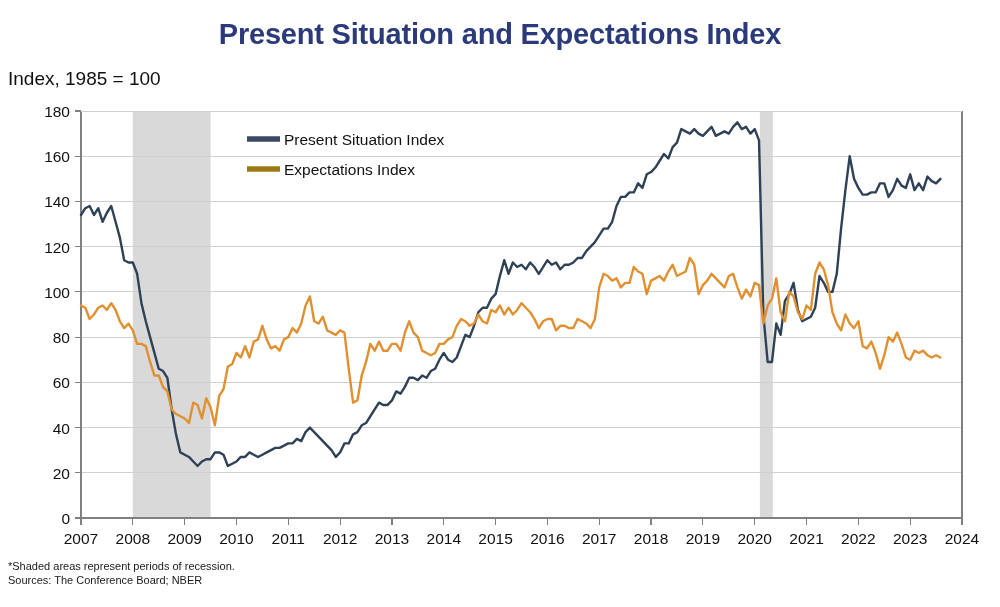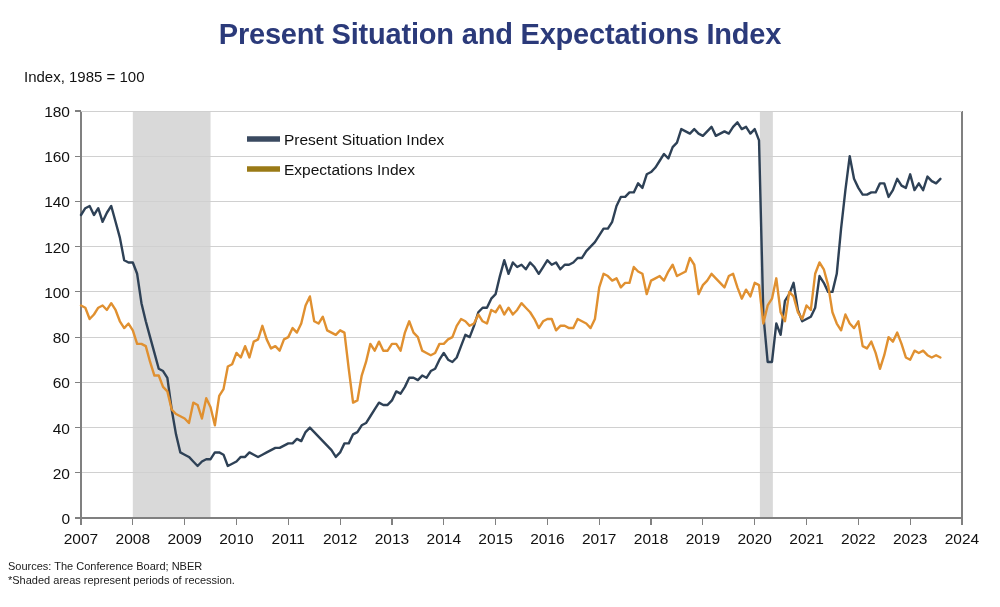--- a/index.html
+++ b/index.html
@@ -28,22 +28,22 @@
     width: 1000px;
     text-align: center;
     font-size: 29px;
     font-weight: bold;
     color: #2b3a7a;
     letter-spacing: -0.2px;
     white-space: nowrap;
   }
   .chart-subtitle {
     position: absolute;
-    left: 24px; top: 68px;
-    font-size: 15px;
+    left: 8px; top: 68px;
+    font-size: 19px;
     font-weight: normal;
     color: #111111;
     white-space: nowrap;
     text-align: right;
   }
   .plot-svg {
     position: absolute;
     left: 0; top: 0;
   }
   .footnotes {
@@ -163,17 +163,17 @@
       </g>
     <g id="legend-group">
         <line x1="247" y1="139" x2="280" y2="139" stroke="#3a4a60" stroke-width="5.5" stroke-linecap="butt"></line>
         <text x="284" y="145" class="legend-label">Present Situation Index</text>
         <line x1="247" y1="169" x2="280" y2="169" stroke="#9a7a16" stroke-width="5.5" stroke-linecap="butt"></line>
         <text x="284" y="175" class="legend-label">Expectations Index</text>
       </g>
   </svg>
 
   <div class="footnotes">
+    <div>*Shaded areas represent periods of recession.</div>
     <div>Sources: The Conference Board; NBER</div>
-    <div>*Shaded areas represent periods of recession.</div>
   </div>
 
 </div>
 
 </body></html>

